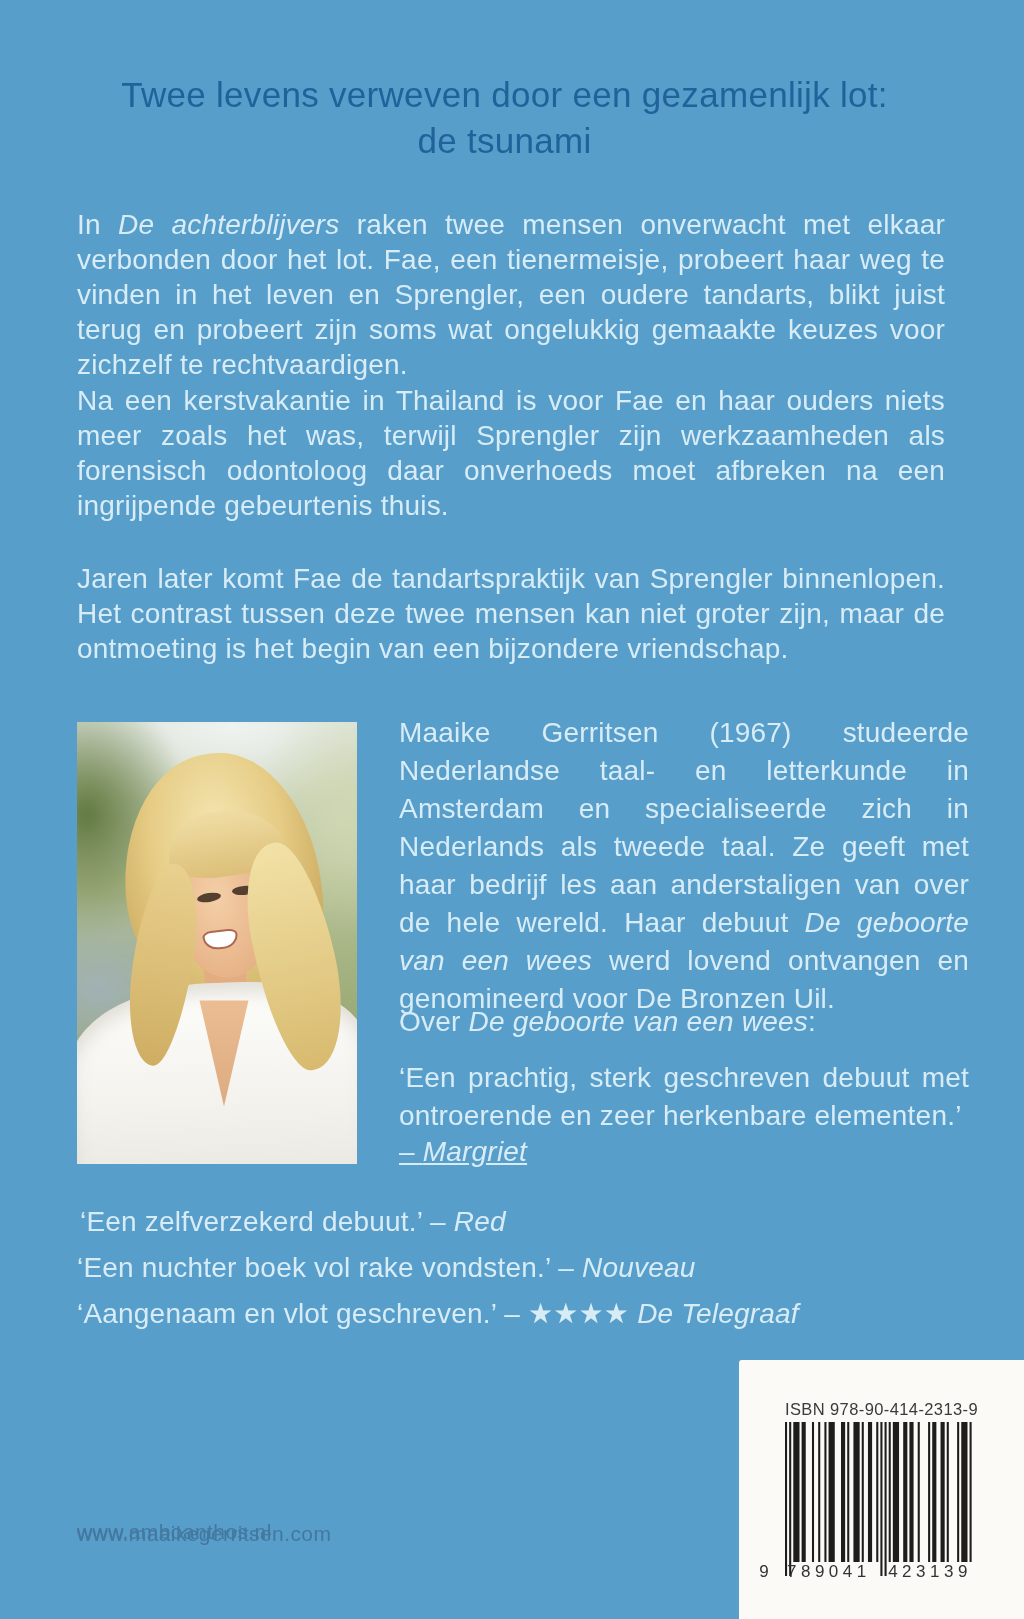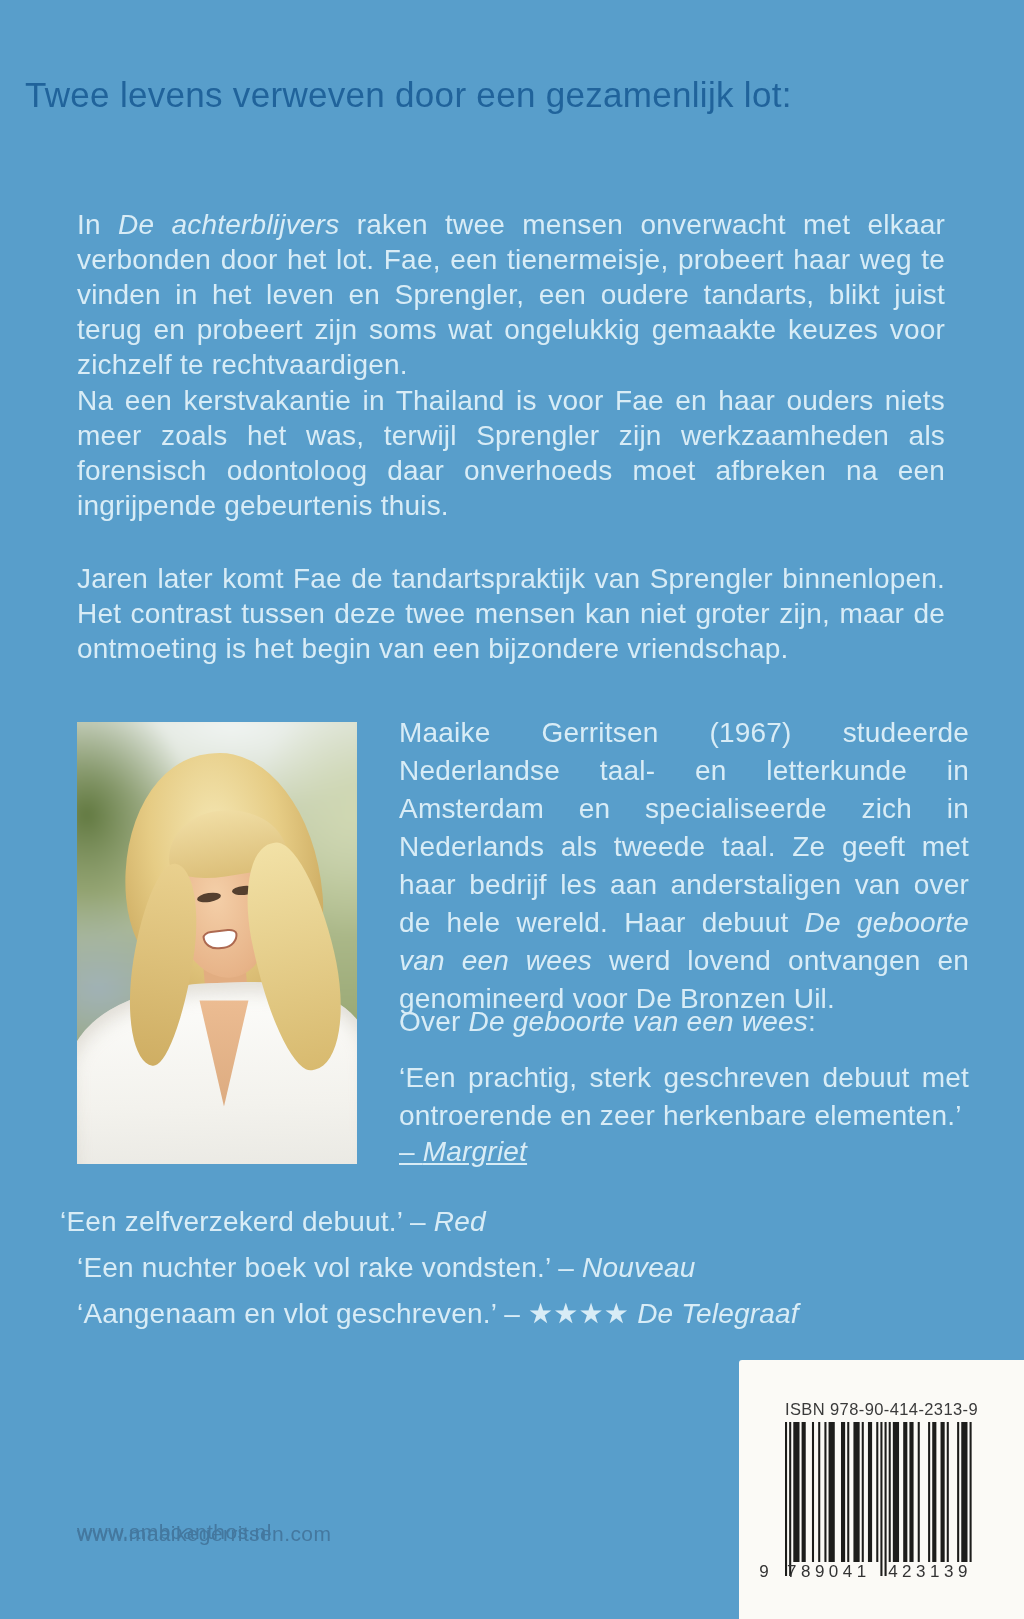--- a/index.html
+++ b/index.html
@@ -16,26 +16,25 @@
     background:var(--bg);
     font-family:"Liberation Sans", sans-serif;
     overflow:hidden;
   }
   .abs{position:absolute;}
   .it{font-style:italic;}
 
   
   .cover-title{
     left:0; right:15px; top:72px;
-    text-align:left;
+    text-align:center;
     color:var(--title);
     font-size:35px;
     line-height:46px;
     letter-spacing:0.3px;
-    margin-left:25px;
   }
 
   
   .body-text{
     color:var(--body);
     font-size:28px;
     line-height:35px;
     letter-spacing:0.2px;
   }
   .justify{text-align:justify;}
@@ -44,21 +43,21 @@
   #para3{left:77px;top:561px;width:868px;}
 
   
   .col-right{left:375px;width:570px;margin-left:24px;}
   #bio{top:714px;line-height:38px;}
   #over-line{top:1004px;}
   #margriet-quote{top:1059px;line-height:38px;}
   #margriet-source{top:1134px;text-decoration:underline;}
 
   
-  #press0{left:60px;top:1204px;}
+  #press0{left:80px;top:1204px;}
   #press1{left:77px;top:1250px;}
   #press2{left:77px;top:1296px;}
 
   
   .website{
     left:77px;
     color:var(--link);
     font-size:21px;
     letter-spacing:0.4px;
   }
@@ -168,20 +167,21 @@
   }
   #bc-d0{left:10px;width:30px;letter-spacing:0;}
   #bc-d1{left:48px;width:72px;letter-spacing:4.5px;}
   #bc-d2{left:144px;width:94px;letter-spacing:4.5px;}
 </style>
 </head>
 <body>
 
 <div class="abs cover-title">
   <div>Twee levens verweven door een gezamenlijk lot:</div>
+  <div>de tsunami</div>
 </div>
 
 <p id="para1" class="abs body-text justify"><span>In </span><span class="it">De achterblijvers</span><span> raken twee mensen onverwacht met elkaar verbonden door het lot. Fae, een tienermeisje, probeert haar weg te vinden in het leven en Sprengler, een oudere tandarts, blikt juist terug en probeert zijn soms wat ongelukkig gemaakte keuzes voor zichzelf te rechtvaardigen.</span></p>
 <p id="para2" class="abs body-text justify"><span>Na een kerstvakantie in Thailand is voor Fae en haar ouders niets meer zoals het was, terwijl Sprengler zijn werkzaamheden als forensisch odontoloog daar onverhoeds moet afbreken na een ingrijpende gebeurtenis thuis.</span></p>
 <p id="para3" class="abs body-text justify"><span>Jaren later komt Fae de tandartspraktijk van Sprengler binnenlopen. Het contrast tussen deze twee mensen kan niet groter zijn, maar de ontmoeting is het begin van een bijzondere vriendschap.</span></p>
 
 <div class="abs photo" role="img" aria-label="Portret van Maaike Gerritsen: glimlachende vrouw met blond haar in wit overhemd, buiten met groene achtergrond">
   <div class="ph-bg"></div>
   <div class="ph-hair"></div>
   <div class="ph-neck"></div>

